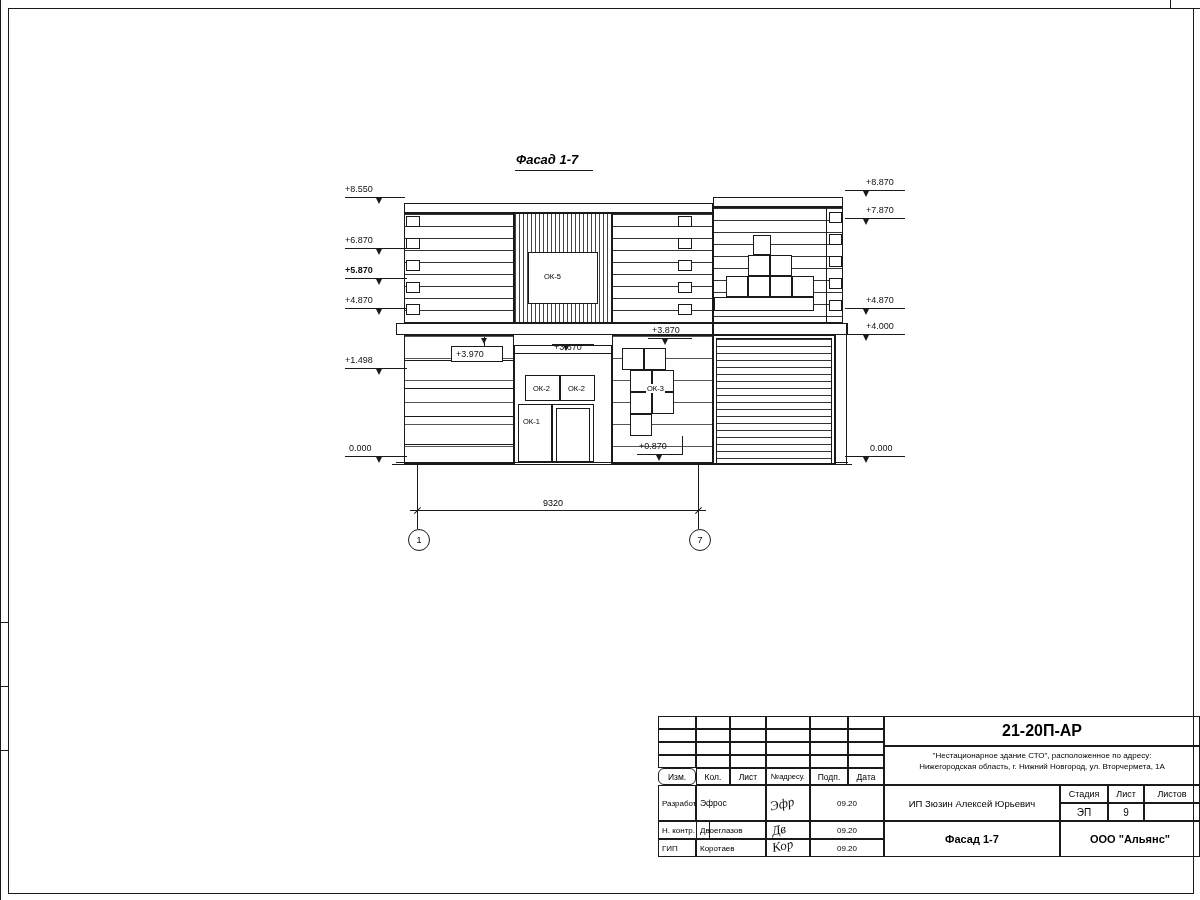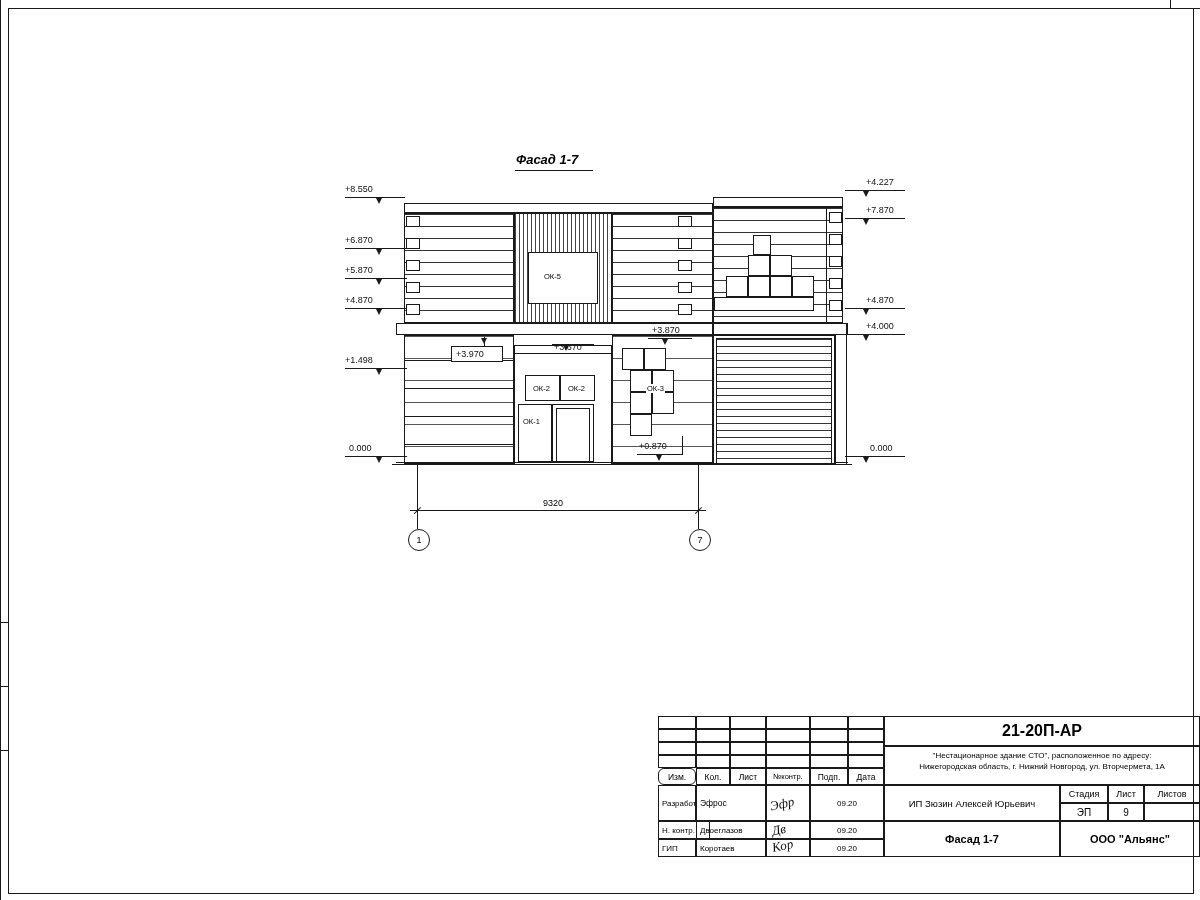--- a/index.html
+++ b/index.html
@@ -270,37 +270,37 @@
   <div class="ln vl" style="left:835px; top:335px; width:1px; height:129px;"></div>
 
   <div class="txt" style="left:345px; top:185px;">+8.550</div>
   <div class="ln hl" style="left:345px; top:197px; width:60px; height:1px;"></div>
   <div class="markarrow" style="left:376px; top:198px;"></div>
 
   <div class="txt" style="left:345px; top:236px;">+6.870</div>
   <div class="ln hl" style="left:345px; top:248px; width:62px; height:1px;"></div>
   <div class="markarrow" style="left:376px; top:249px;"></div>
 
-  <div class="txt" style="left:345px; top:266px;">+5.870</div>
+  <div class="txt" style="left:345px; top:266px;font-weight:bold;">+5.870</div>
   <div class="ln hl" style="left:345px; top:278px; width:62px; height:1px;"></div>
   <div class="markarrow" style="left:376px; top:279px;"></div>
 
   <div class="txt" style="left:345px; top:296px;">+4.870</div>
   <div class="ln hl" style="left:345px; top:308px; width:62px; height:1px;"></div>
   <div class="markarrow" style="left:376px; top:309px;"></div>
 
   <div class="txt" style="left:345px; top:356px;">+1.498</div>
   <div class="ln hl" style="left:345px; top:368px; width:62px; height:1px;"></div>
   <div class="markarrow" style="left:376px; top:369px;"></div>
 
   <div class="txt" style="left:349px; top:444px;">0.000</div>
   <div class="ln hl" style="left:345px; top:456px; width:62px; height:1px;"></div>
   <div class="markarrow" style="left:376px; top:457px;"></div>
 
-  <div class="txt" style="left:866px; top:178px;">+4.227</div>
+  <div class="txt" style="left:866px; top:178px;">+8.870</div>
   <div class="ln hl" style="left:845px; top:190px; width:60px; height:1px;"></div>
   <div class="markarrow" style="left:863px; top:191px;"></div>
 
   <div class="txt" style="left:866px; top:206px;">+7.870</div>
   <div class="ln hl" style="left:845px; top:218px; width:60px; height:1px;"></div>
   <div class="markarrow" style="left:863px; top:219px;"></div>
 
   <div class="txt" style="left:866px; top:296px;">+4.870</div>
   <div class="ln hl" style="left:845px; top:308px; width:60px; height:1px;"></div>
   <div class="markarrow" style="left:863px; top:309px;"></div>
@@ -368,21 +368,21 @@
     <div class="cell" style="left:0px; top:39px; width:38px; height:13px;"></div>
     <div class="cell" style="left:38px; top:39px; width:34px; height:13px;"></div>
     <div class="cell" style="left:72px; top:39px; width:36px; height:13px;"></div>
     <div class="cell" style="left:108px; top:39px; width:44px; height:13px;"></div>
     <div class="cell" style="left:152px; top:39px; width:38px; height:13px;"></div>
     <div class="cell" style="left:190px; top:39px; width:36px; height:13px;"></div>
 
     <div class="cell c" style="left:0px; top:52px; width:38px; height:17px;border-radius:6px;">Изм.</div>
     <div class="cell c" style="left:38px; top:52px; width:34px; height:17px;">Кол.</div>
     <div class="cell c" style="left:72px; top:52px; width:36px; height:17px;">Лист</div>
-    <div class="cell c" style="left:108px; top:52px; width:44px; height:17px; font-size:7.5px;">№контр.</div>
+    <div class="cell c" style="left:108px; top:52px; width:44px; height:17px; font-size:7.5px;">№адресу.</div>
     <div class="cell c" style="left:152px; top:52px; width:38px; height:17px;">Подп.</div>
     <div class="cell c" style="left:190px; top:52px; width:36px; height:17px;">Дата</div>
 
     <div class="cell" style="left:0px; top:69px; width:38px; height:36px; font-size:8px;">Разработал</div>
     <div class="cell" style="left:38px; top:69px; width:70px; height:36px; font-size:8.5px;">Эфрос</div>
     <div class="cell" style="left:108px; top:69px; width:44px; height:36px;"></div>
     <div class="cell c" style="left:152px; top:69px; width:74px; height:36px; font-size:8px;">09.20</div>
 
     <div class="cell" style="left:0px; top:105px; width:52px; height:18px; font-size:8px;">Н. контр.</div>
     <div class="cell" style="left:38px; top:105px; width:70px; height:18px; font-size:8px;">Двоеглазов</div>

